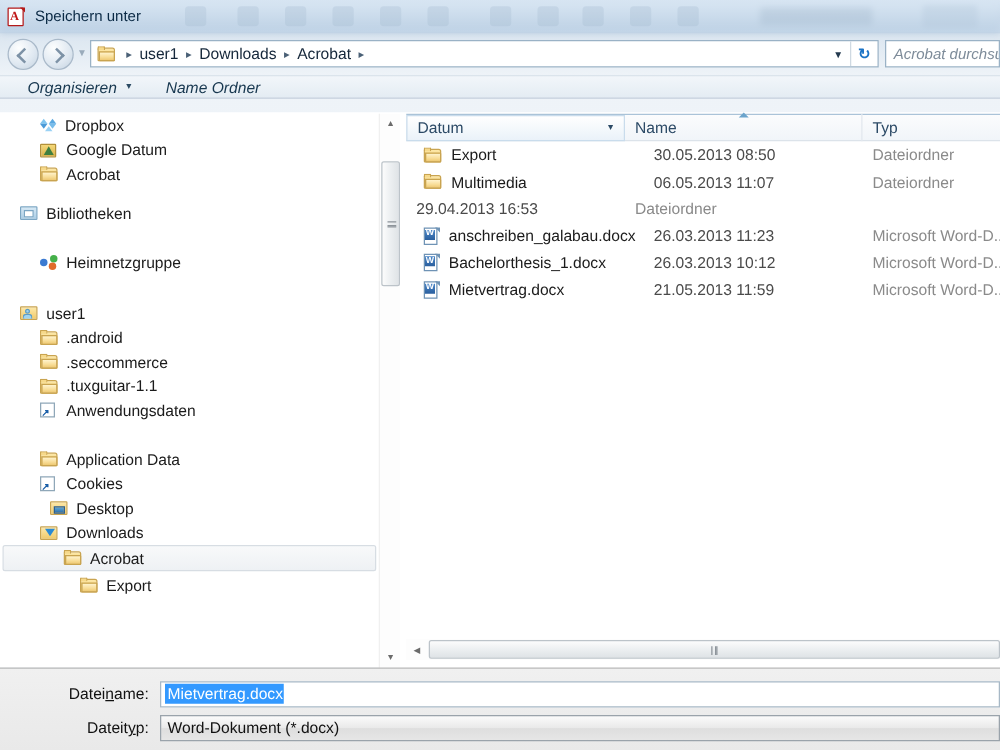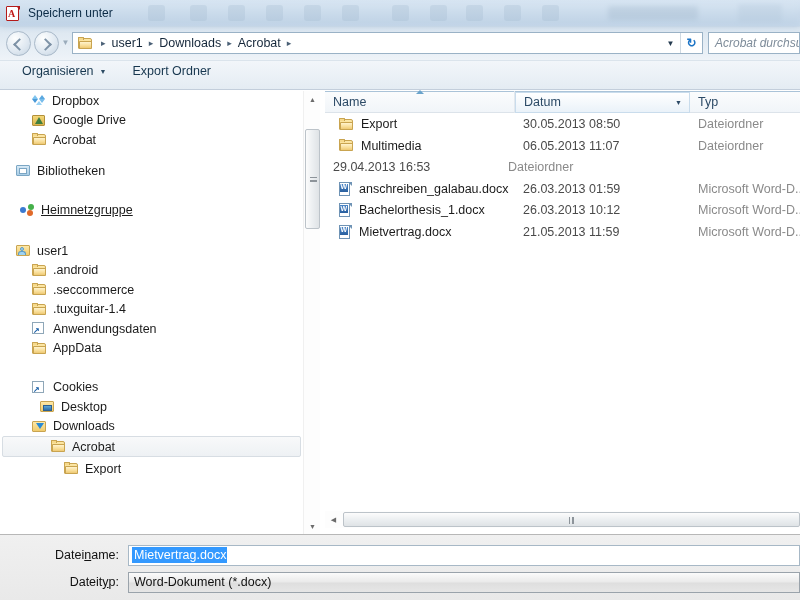--- a/index.html
+++ b/index.html
@@ -125,24 +125,24 @@
   }
   #search-box {
     width:92px; height:22px; flex:none; margin-left:5px;
     background:#fff; border:1px solid #9ab2c6;
     display:flex; align-items:center; padding-left:6px; overflow:hidden;
   }
   #search-ph { font-style:italic; color:#7d8b99; font-size:12px; white-space:nowrap; }
 
   
   #toolbar {
-    position:absolute; left:0; top:60px; width:800px; height:30px;
+    position:absolute; left:0; top:60px; width:800px; height:19px;
     background: linear-gradient(#f2f6fa, #e4ecf3);
     border-top:1px solid #dbe4ec; border-bottom:1px solid #c3cedb;
-    display:flex; align-items:flex-start;
+    display:flex; align-items:center;font-style:italic;
   }
   .tb-item {
     font-size:12.5px; color:#17374f; padding:3px 8px; display:flex; align-items:center; gap:6px;
   }
   #organize-item { margin-left:14px; }
   .tb-caret { font-size:7px; color:#2b4a63; }
   #newfolder-item { margin-left:10px; }
 
   
   #body-area {
@@ -390,21 +390,21 @@
       <span id="search-ph">Acrobat durchsuchen</span>
     </div>
   </div>
 
   <div id="toolbar">
     <div class="tb-item" id="organize-item">
       <span>Organisieren</span>
       <span class="tb-caret">▼</span>
     </div>
     <div class="tb-item" id="newfolder-item">
-      <span>Export Ordner</span>
+      <span>Name Ordner</span>
     </div>
   </div>
 
   <div id="body-area">
 
     <div id="tree-pane" style="position: absolute;">
         <div class="tree-row" style="padding-left: 32px; position: absolute; left: 0px; right: 0px; top: 0px;">
           <span class="tree-ico">
             <span class="dropbox-icon">
               <i class="t1"></i>
@@ -416,42 +416,42 @@
           </span>
           <span>Dropbox</span>
         </div>
         <div class="tree-row" style="padding-left: 32px; position: absolute; left: 0px; right: 0px; top: 19.5px;">
           <span class="tree-ico">
             <span class="gdrive-icon">
               <span class="g1"></span>
               <span class="g2"></span>
             </span>
           </span>
-          <span>Google Drive</span>
+          <span>Google Datum</span>
         </div>
         <div class="tree-row" style="padding-left: 32px; position: absolute; left: 0px; right: 0px; top: 39px;">
           <span class="tree-ico">
             <span class="folder">
               <span class="back"></span>
               <span class="tab"></span>
               <span class="front"></span>
             </span>
           </span>
           <span>Acrobat</span>
         </div>
         <div class="tree-row" style="padding-left: 16px; position: absolute; left: 0px; right: 0px; top: 70px;">
           <span class="tree-ico">
             <span class="lib-icon">
               <span class="b"></span>
               <span class="s"></span>
             </span>
           </span>
           <span>Bibliotheken</span>
         </div>
-        <div class="tree-row" style="padding-left: 20px; position: absolute; left: 0px; right: 0px; top: 109px; text-decoration: underline;">
+        <div class="tree-row" style="padding-left: 32px; position: absolute; left: 0px; right: 0px; top: 109px;">
           <span class="tree-ico">
             <span class="hnet-icon">
               <span class="n1"></span>
               <span class="n2"></span>
               <span class="n3"></span>
             </span>
           </span>
           <span>Heimnetzgruppe</span>
         </div>
         <div class="tree-row" style="padding-left: 16px; position: absolute; left: 0px; right: 0px; top: 150px;">
@@ -485,40 +485,40 @@
           <span>.android</span>
         </div>
         <div class="tree-row" style="padding-left: 32px; position: absolute; left: 0px; right: 0px; top: 208.5px;">
           <span class="tree-ico">
             <span class="folder">
               <span class="back"></span>
               <span class="tab"></span>
               <span class="front"></span>
             </span>
           </span>
-          <span>.tuxguitar-1.4</span>
+          <span>.tuxguitar-1.1</span>
         </div>
         <div class="tree-row" style="padding-left: 32px; position: absolute; left: 0px; right: 0px; top: 228px;">
           <span class="tree-ico">
             <span class="shortcut-icon">
               <span class="sq"></span>
               <span class="ar">↗</span>
             </span>
           </span>
           <span>Anwendungsdaten</span>
         </div>
-        <div class="tree-row" style="padding-left: 32px; position: absolute; left: 0px; right: 0px; top: 247.5px;">
+        <div class="tree-row" style="padding-left: 32px; position: absolute; left: 0px; right: 0px; top: 267px;">
           <span class="tree-ico">
             <span class="folder">
               <span class="back"></span>
               <span class="tab"></span>
               <span class="front"></span>
             </span>
           </span>
-          <span>AppData</span>
+          <span>Application Data</span>
         </div>
         <div class="tree-row" style="padding-left: 32px; position: absolute; left: 0px; right: 0px; top: 286.5px;">
           <span class="tree-ico">
             <span class="shortcut-icon">
               <span class="sq"></span>
               <span class="ar">↗</span>
             </span>
           </span>
           <span>Cookies</span>
         </div>
@@ -577,27 +577,27 @@
       <div id="tree-sb-thumb">
           <div class="grip"></div>
         </div>
       <div class="sb-arrow" id="tree-sb-down">▼</div>
     </div>
 
     <div id="splitter"></div>
 
     <div id="list-pane">
       <div id="col-header">
+        <div class="col" id="col-date">
+          <span>Datum</span>
+          <span class="col-caret">▼</span>
+        </div>
         <div class="col" id="col-name">
           <span class="sort-arrow"></span>
           <span>Name</span>
-        </div>
-        <div class="col" id="col-date">
-          <span>Datum</span>
-          <span class="col-caret">▼</span>
         </div>
         <div class="col" id="col-type">
           <span>Typ</span>
         </div>
       </div>
       <div id="file-rows">
           <div class="file-row" style="top: 22px;">
             <div class="fr-name">
               <span class="fico">
                 <span class="folder">
@@ -634,21 +634,21 @@
               <span class="fico">
                 <span class="word-icon">
                   <span class="pg"></span>
                   <span class="sq"></span>
                   <span class="w">W</span>
                   <span class="corner"></span>
                 </span>
               </span>
               <span>anschreiben_galabau.docx</span>
             </div>
-            <div class="fr-date">26.03.2013 01:59</div>
+            <div class="fr-date">26.03.2013 11:23</div>
             <div class="fr-type">Microsoft Word-D...</div>
           </div>
           <div class="file-row" style="top: 108px;">
             <div class="fr-name">
               <span class="fico">
                 <span class="word-icon">
                   <span class="pg"></span>
                   <span class="sq"></span>
                   <span class="w">W</span>
                   <span class="corner"></span>

